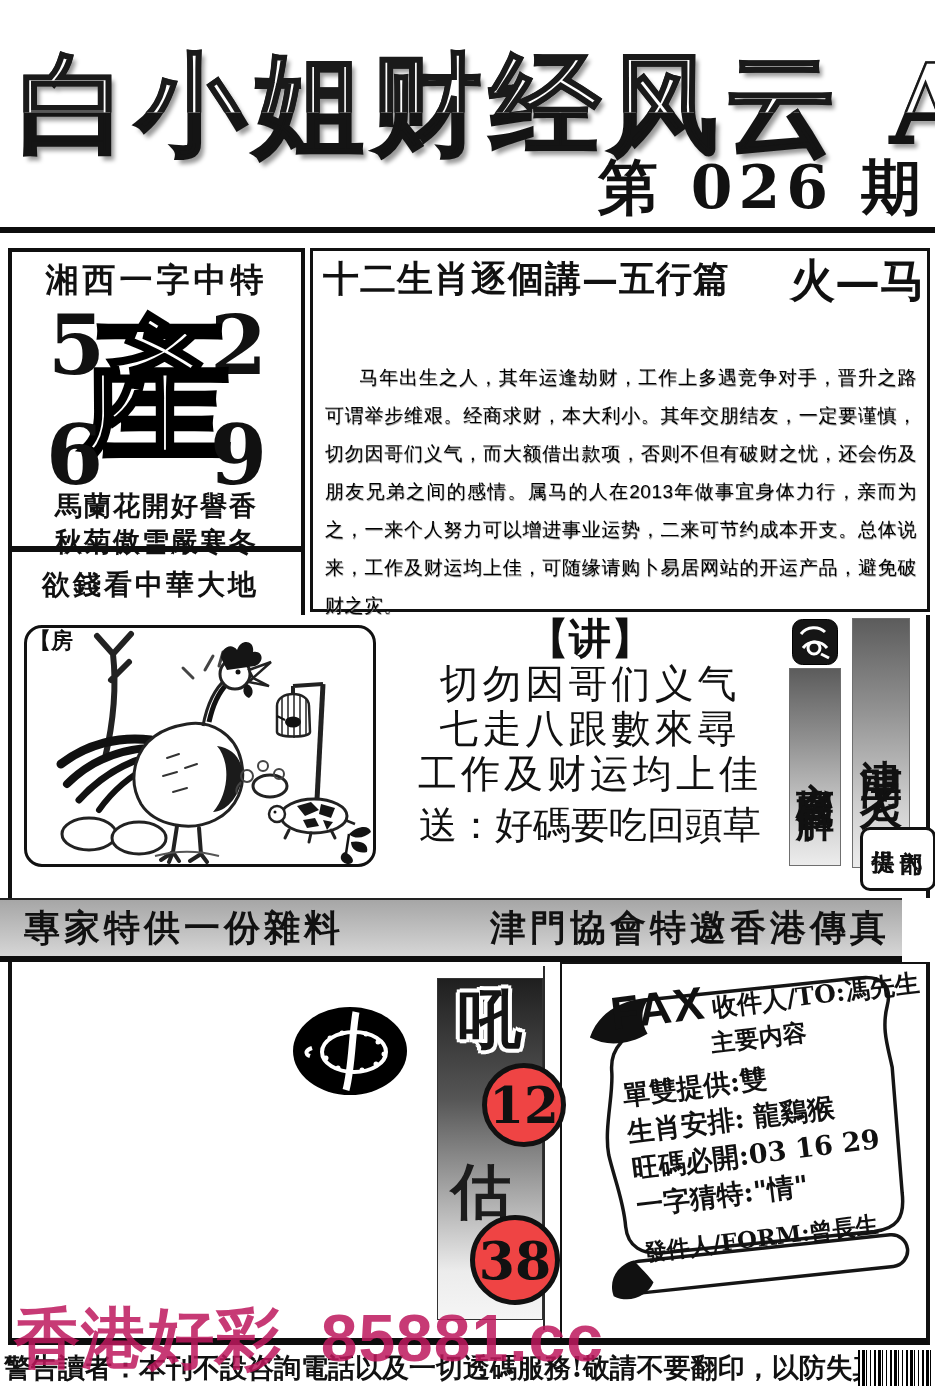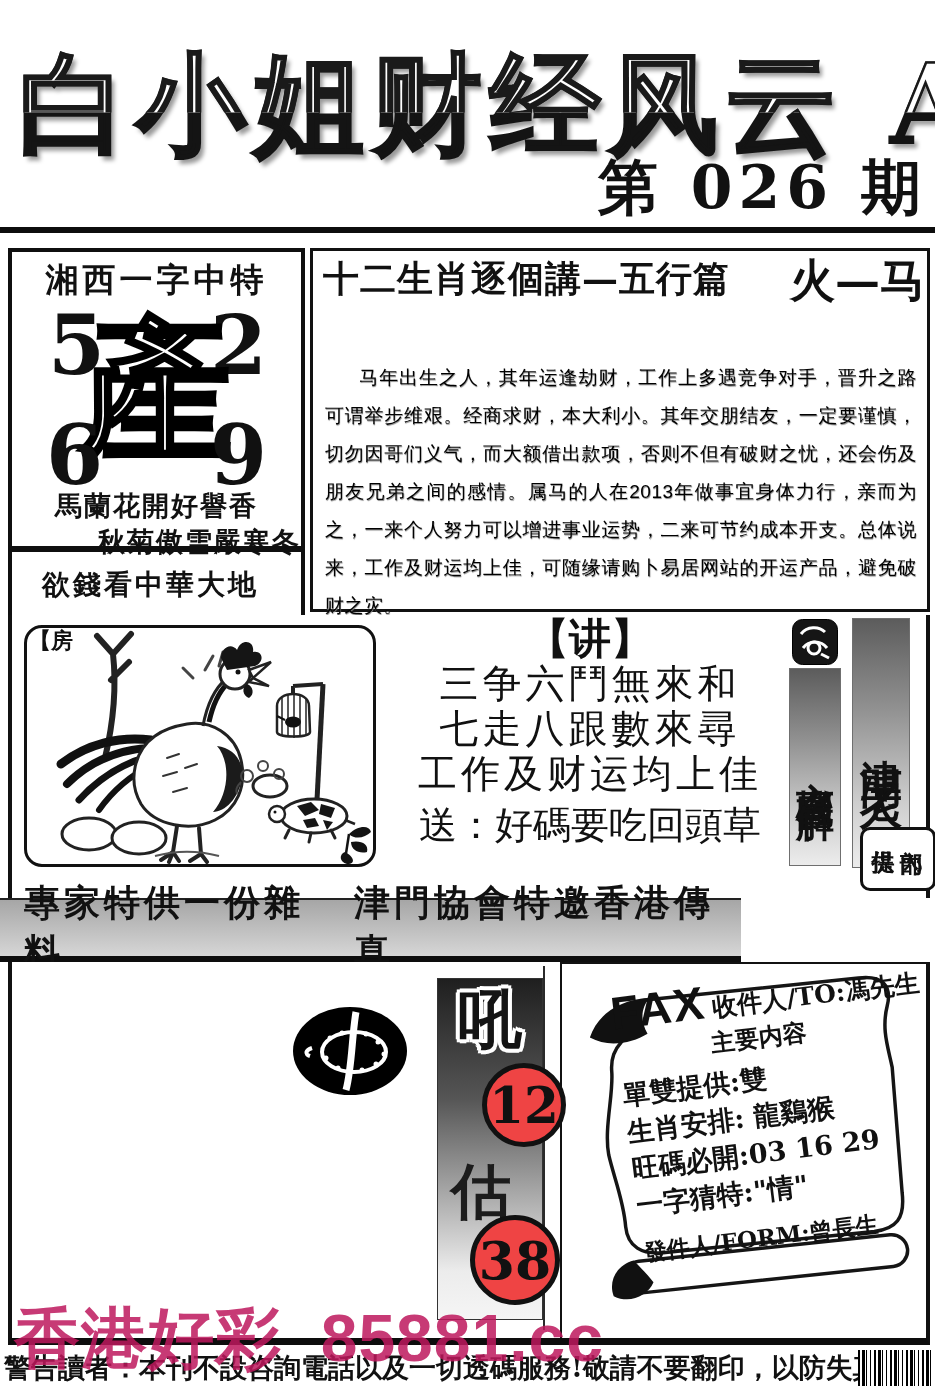--- a/index.html
+++ b/index.html
@@ -23,21 +23,21 @@
   .lb-heading{position:absolute;left:0;top:6px;width:100%;text-align:center;font-weight:bold;
               font-size:33px;letter-spacing:4px;font-family:"DejaVu Serif",serif;}
   .lb-num{position:absolute;font-family:"DejaVu Serif",serif;font-weight:bold;font-size:82px;line-height:82px;}
   .lb-n5{left:36px;top:52px;} .lb-n2{left:198px;top:52px;}
   .lb-n6{left:34px;top:162px;} .lb-n9{left:198px;top:162px;}
   .lb-char{position:absolute;left:50%;top:56px;transform:translateX(-50%);
            font-family:"DejaVu Serif",serif;font-weight:bold;font-size:152px;line-height:160px;
            color:#fff;-webkit-text-stroke:3.5px #000;}
   .lb-verse{position:absolute;left:0;width:100%;text-align:center;font-weight:bold;
             font-size:27px;letter-spacing:2px;font-family:"DejaVu Serif",serif;margin-top:12px;}
-  .lb-v1{top:224px;} .lb-v2{top:260px;text-align:right;}
+  .lb-v1{top:224px;} .lb-v2{top:260px;}
   .lb-divider{position:absolute;left:-4px;top:294px;width:297px;height:6px;background:#0f0f0f;}
   .lb-footer{position:absolute;left:30px;top:314px;font-weight:bold;font-size:28px;letter-spacing:3px;}
 
   
   .box-zodiac{position:absolute;left:310px;top:248px;width:620px;height:364px;border:3px solid #111;
               box-sizing:border-box;background:#fff;}
   .zb-heading{position:absolute;left:10px;top:4px;font-weight:bold;font-size:36px;letter-spacing:1px;
               font-family:"DejaVu Serif",serif;}
   .zb-element{position:absolute;right:2px;top:0px;font-weight:bold;font-size:45px;
               font-family:"DejaVu Serif",serif;}
@@ -65,21 +65,21 @@
              text-align:center;box-sizing:border-box;}
   .sidebar-col2{position:absolute;left:840px;top:3px;width:58px;height:250px;writing-mode:vertical-rl;
                 text-orientation:upright;font-family:"DejaVu Serif",serif;font-weight:bold;font-size:42px;
                 letter-spacing:10px;text-align:center;box-sizing:border-box;padding-top:6px;}
   .stamp{position:absolute;left:848px;top:212px;width:76px;height:64px;background:#fff;border:3px solid #111;
          border-radius:10px;box-sizing:border-box;display:flex;justify-content:center;gap:3px;z-index:3;}
   .stamp span{writing-mode:vertical-rl;text-orientation:upright;font-weight:bold;font-size:23px;line-height:1.1;
               font-family:"DejaVu Serif",serif;padding-top:3px;}
 
   
-  .band{position:absolute;left:0;top:898px;width:741px;height:64px;box-sizing:border-box;
+  .band{position:absolute;left:0;top:898px;width:902px;height:64px;box-sizing:border-box;
         background:linear-gradient(180deg,#a6a6a6,#d6d6d6);
         border-top:2px solid #222;border-bottom:6px solid #0d0d0d;
         display:flex;align-items:center;justify-content:space-between;padding:0 12px 0 24px;gap:30px;}
   .band-text{font-family:"DejaVu Serif",serif;font-weight:bold;font-size:36px;letter-spacing:4px;}
 
   
   .row-bottom{position:absolute;left:8px;top:962px;width:922px;height:383px;box-sizing:border-box;
               border-left:4px solid #111;border-right:4px solid #111;border-bottom:7px solid #0d0d0d;
               background:#fff;}
   .tips{position:absolute;left:20px;top:22px;font-family:"DejaVu Serif",serif;font-weight:bold;
@@ -252,21 +252,21 @@
           <circle cx="220" cy="148" r="6"></circle>
             <circle cx="236" cy="138" r="5"></circle>
             <circle cx="252" cy="146" r="5"></circle>
           <path d="M214 154 C210 158 208 162 210 166"></path>
         </g>
       </svg>
     </div>
 
     <div class="verses">
       <div class="verses-title">【讲】</div>
-      <div class="verses-line">三争六鬥無來和</div>
+      <div class="verses-line">切勿因哥们义气</div>
       <div class="verses-line">七走八跟數來尋</div>
       <div class="verses-line">工作及财运均上佳</div>
       <div class="verses-gift">送：好碼要吃回頭草</div>
     </div>
 
     <div class="sidebar-col1">
       <svg class="seal" viewBox="0 0 48 48">
         <rect x="1.5" y="1.5" width="45" height="45" rx="10" fill="#151515" stroke="#000"></rect>
         <g stroke="#fff" stroke-width="3" fill="none">
           <path d="M10 16 C16 8 28 8 34 14"></path>

